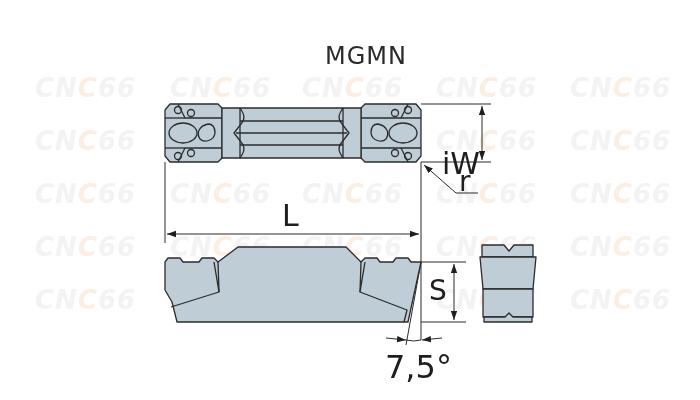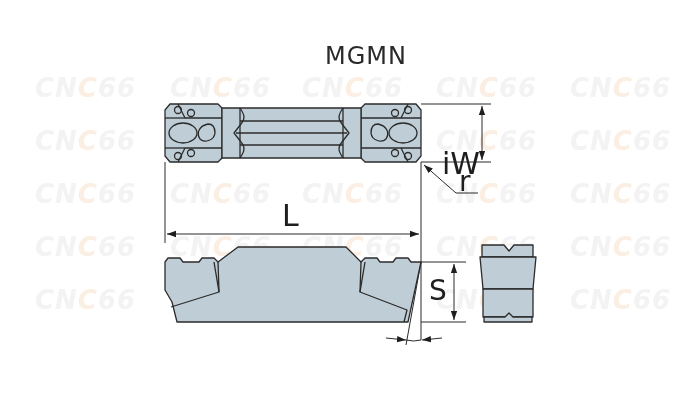--- a/index.html
+++ b/index.html
@@ -130,13 +130,14 @@
       <path d="M480,257 L536,257 L533,289 L483,289 Z"></path>
       <path d="M483,289 L533,289 L533,317 L483,317 Z"></path>
       <path d="M484,317 L505,317 L509,313 L513,317 L532,317 L532,322 L484,322 Z"></path>
     </g>
   </svg>
 
   <div class="lbl" style="left:442px;top:112px;font-size:30px;margin-top:34px;">iW</div>
   <div class="lbl" style="left:459px;top:165px;font-size:28px;">r</div>
   <div class="lbl" style="left:282px;top:198px;font-size:30px;">L</div>
   <div class="lbl" style="left:429px;top:274px;font-size:28px;">S</div>
+  <div class="lbl" style="left:385px;top:348px;font-size:32px;">7,5°</div>
 </div>
 
 </body></html>

